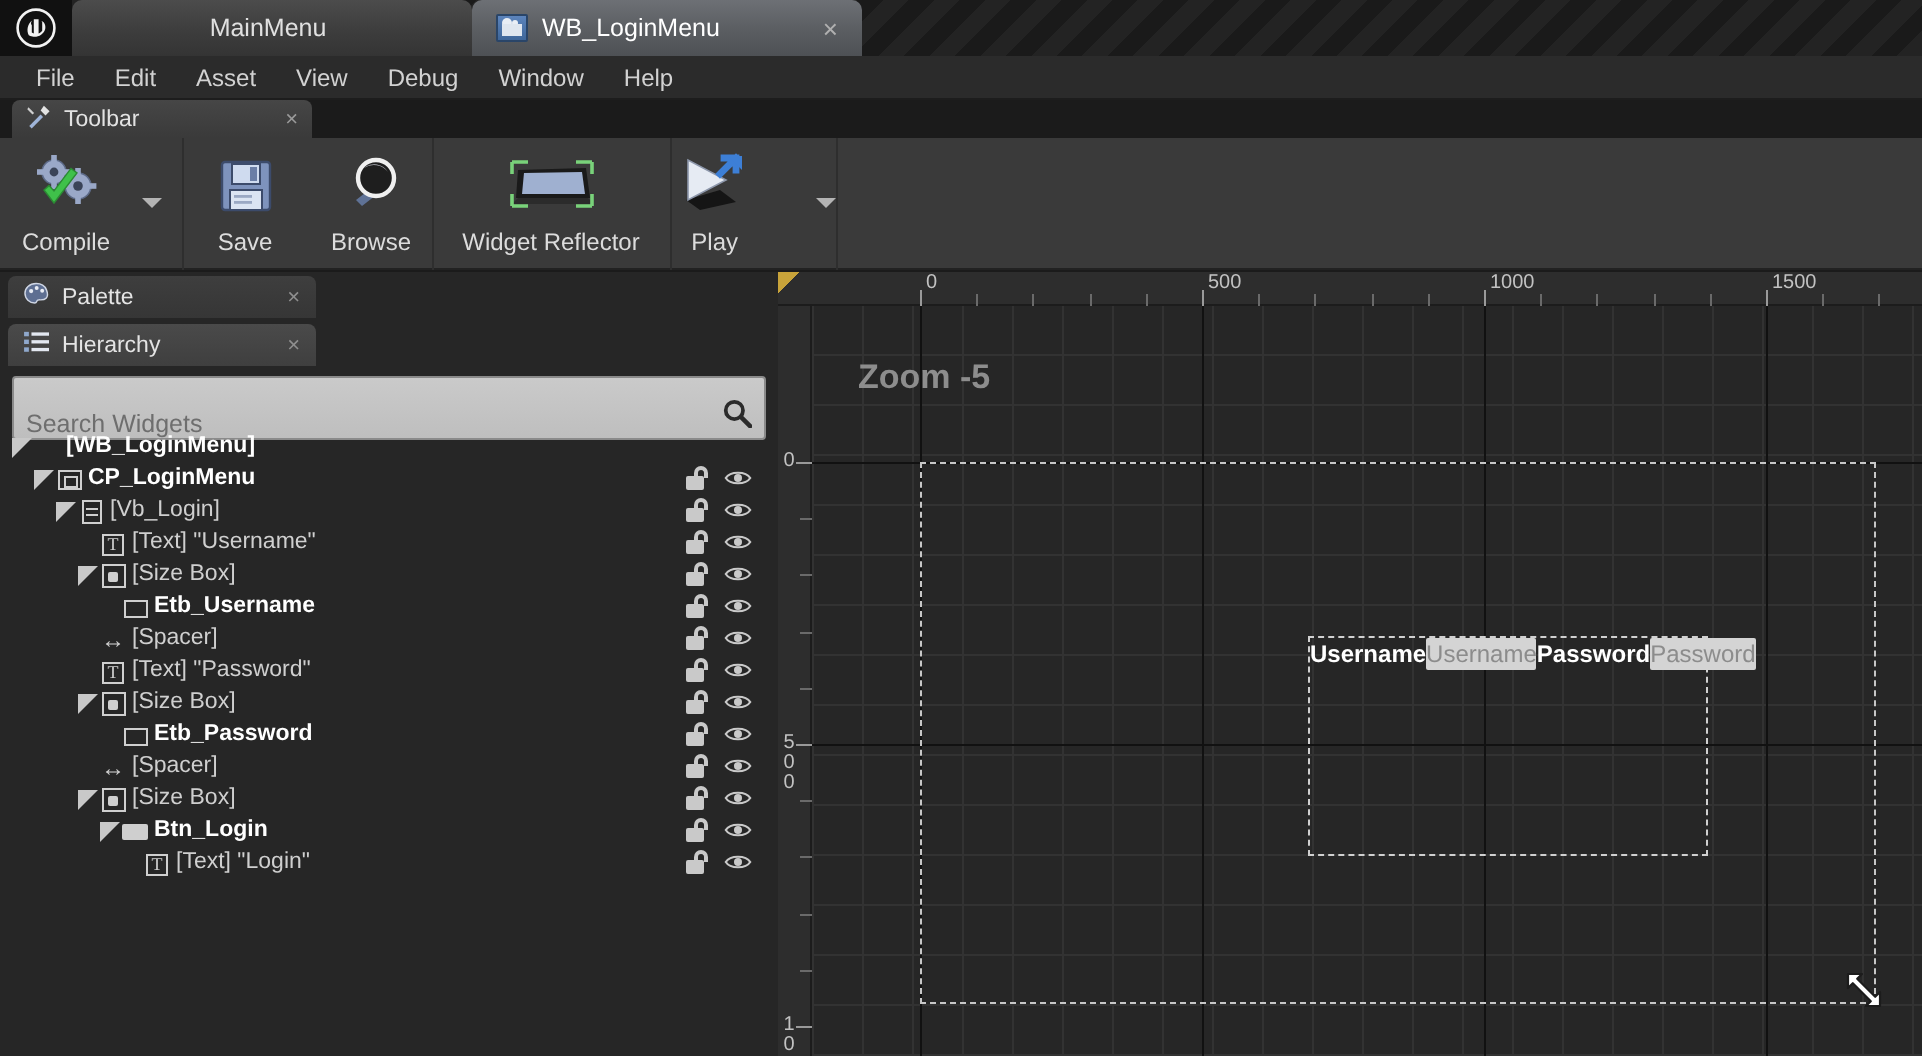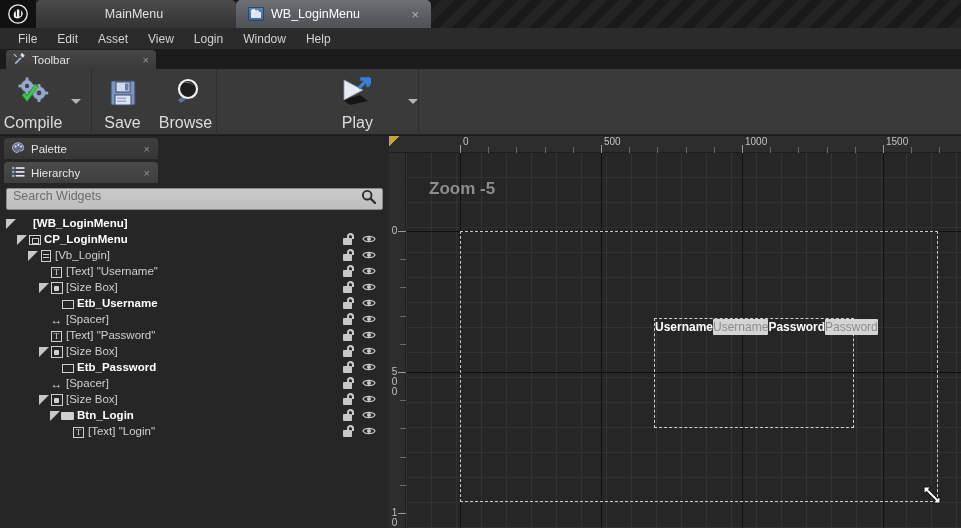--- a/index.html
+++ b/index.html
@@ -89,21 +89,21 @@
   .tb-group {
     position: absolute; top: 0; height: 66px;
     display: flex; align-items: flex-start; gap: 2px;
     border-right: 1px solid #2e2e2e;
   }
   .tb-btn {
     width: 66px; height: 64px; display: flex; flex-direction: column;
     align-items: center; justify-content: flex-start; padding-top: 5px; gap: 2px;
   }
   .tb-btn .ico { height: 38px; display: flex; align-items: center; justify-content: center; }
-  .tb-btn .cap { font-size: 16px; color: #dcdcdc; white-space: nowrap; }
+  .tb-btn .cap { font-size: 12px; color: #dcdcdc; white-space: nowrap; }
   .tb-caret {
     width: 16px; height: 64px; display: flex; align-items: center; justify-content: center;
   }
   .caret-dn {
     width: 0; height: 0; border-left: 5px solid transparent;
     border-right: 5px solid transparent; border-top: 5px solid #b4b4b4;
   }
   .debug-filter {
     position: absolute; left: 419px; top: 69px; width: 180px; height: 66px;
     display: flex; flex-direction: column; align-items: center; justify-content: center; gap: 4px;
@@ -129,24 +129,24 @@
     position: absolute; height: 21px; width: 154px;
     display: flex; align-items: center; gap: 6px; padding: 0 8px;
     font-size: 11.5px; color: #e4e4e4; border-radius: 4px 4px 0 0;
   }
   .panel-tab .lbl { flex: 1; white-space: nowrap; }
   .panel-tab .x { font-size: 11px; color: #8f8f8f; }
   .panel-tab.palette { left: 4px; top: 2px; background: linear-gradient(180deg,#3e3e3e,#363636); }
   .panel-tab.hierarchy { left: 4px; top: 26px; background: linear-gradient(180deg,#4a4a4a,#3f3f3f); }
 
   .search-row {
-    position: absolute; left: 6px; top: 52px; width: 377px; height: 22px;
+    position: absolute; left: 6px; top: 52px; width: 377px; height: 32px;
     background: linear-gradient(180deg,#cacaca 0%,#bebebe 100%);
     border: 1px solid #8a8a8a; border-radius: 2px;
-    display: flex; align-items: flex-start; padding: 0 6px;
+    display: flex; align-items: flex-end; padding: 0 6px;
   }
   .search-row input {
     flex: 1; border: 0; background: transparent; outline: none;
     font-family: "Liberation Sans", sans-serif; font-size: 12.5px; color: #3c3c3c;
   }
   .search-row input::placeholder { color: #6e6e6e; }
 
   .tree { position: absolute; left: 0; top: 80px; width: 389px; height: 368px; }
   .row {
     position: relative; height: 16px; display: flex; align-items: center;
@@ -302,21 +302,21 @@
       <span class="tab-title">WB_LoginMenu</span>
       <span class="tab-close">×</span>
     </div>
   </div>
 
   <div class="menubar">
     <div class="menu-item">File</div>
     <div class="menu-item">Edit</div>
     <div class="menu-item">Asset</div>
     <div class="menu-item">View</div>
-    <div class="menu-item">Login</div>
+    <div class="menu-item">Debug</div>
     <div class="menu-item">Window</div>
     <div class="menu-item">Help</div>
   </div>
 
   <div class="toolbar-tab">
     <span>
       <svg width="13" height="13" viewBox="0 0 16 16">
         <path d="M2 13.5 L9 6.5 L10.5 8 L3.5 15 Z" fill="#9fb4d8"></path>
         <path d="M11 1 L14.5 4.5 L12 7 L9 4 Z" fill="#e3e3e3"></path>
         <path d="M1.5 2 L5 5.5 L4 6.5 L0.8 3.2 Z" fill="#cfcfcf"></path>
@@ -377,20 +377,38 @@
           <svg width="32" height="32" viewBox="0 0 32 32">
             <path d="M8 23 L17 16 L20 19 L11 26 Z" fill="#5f7296"></path>
             <circle cx="18" cy="12" r="9" fill="#1e1e1e" stroke="#f0f0f0" stroke-width="2.2"></circle>
             <path d="M12 7 A8 8 0 0 1 24 9 A9 9 0 0 0 12 7 Z" fill="#d8dce4" opacity="0.85"></path>
           </svg>
         </div>
         <div class="cap">Browse</div>
       </div>
     </div>
 
+    <div class="tb-group" style="left:217px;width:119px;">
+      <div class="tb-btn" style="width:117px;">
+        <div class="ico">
+          <svg width="52" height="32" viewBox="0 0 52 32">
+            <path d="M8 22 L9 8 L43 7 L45 22 Z" fill="#1a1a1a"></path>
+            <path d="M11 20 L12 9.5 L41 9 L42.5 20 Z" fill="#9fb0d0"></path>
+            <path d="M6 25 L47 25 L44 22 L9 22 Z" fill="#2b2b2b"></path>
+            <g stroke="#79d27a" stroke-width="1.8" fill="none">
+              <path d="M6 4 L6 10 M6 4 L14 4"></path>
+              <path d="M46 4 L46 10 M46 4 L38 4"></path>
+              <path d="M6 26 L6 20 M6 26 L14 26"></path>
+              <path d="M46 26 L46 20 M46 26 L38 26"></path>
+            </g>
+          </svg>
+        </div>
+        <div class="cap">Widget Reflector</div>
+      </div>
+    </div>
 
     <div class="tb-group" style="left:336px;width:83px;gap:29px;">
       <div class="tb-btn">
         <div class="ico">
           <svg width="38" height="34" viewBox="0 0 38 34">
             <path d="M5 24 L22 19 L30 25 L12 29 Z" fill="#151515"></path>
             <path d="M6 4 L6 24 L25 14 Z" fill="#e6ebf3" stroke="#8d97ab" stroke-width="0.8"></path>
             <path d="M22 11 L30 3 M30 3 L24 3 M30 3 L30 9" stroke="#3d7fd6" stroke-width="3.4" fill="none" stroke-linecap="square"></path>
             <path d="M26 2 L33 2 L33 9 Z" fill="#3d7fd6"></path>
           </svg>

